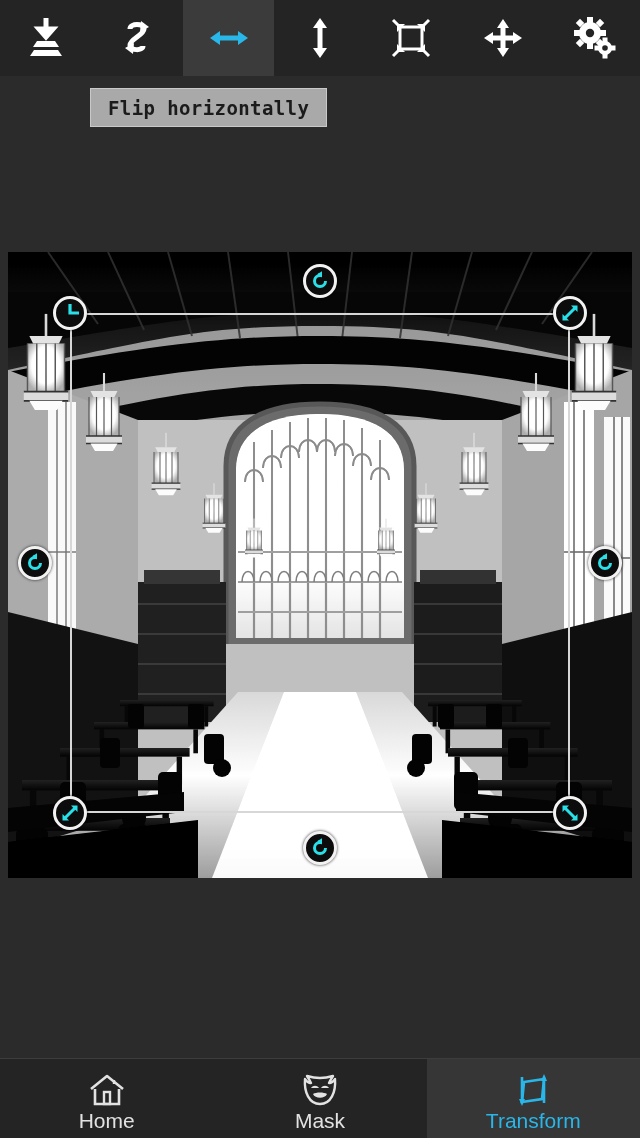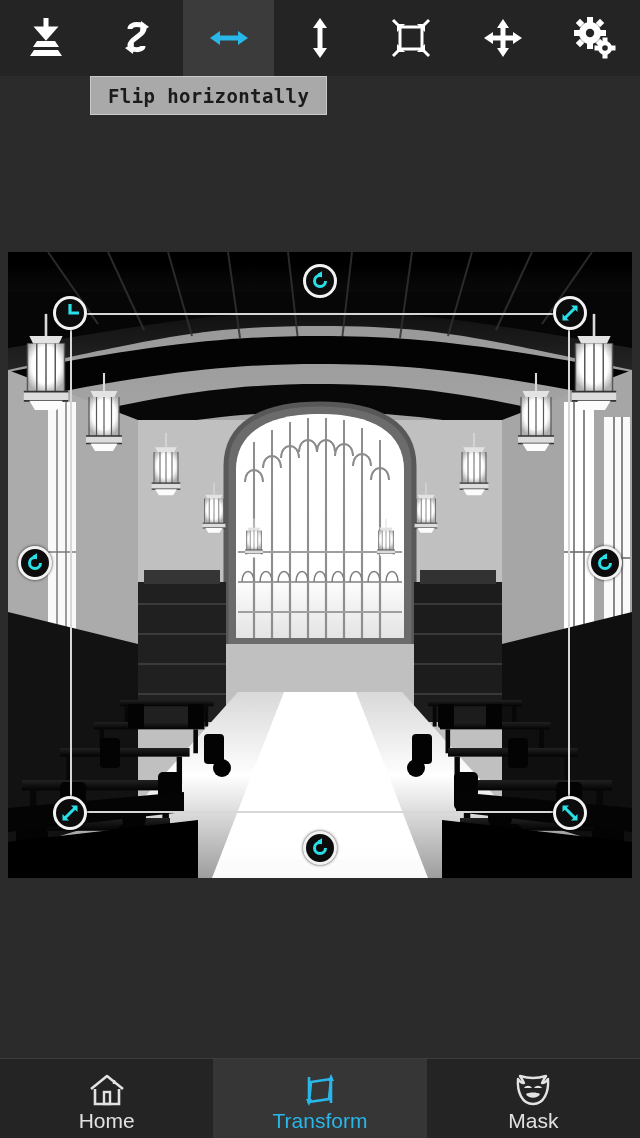--- a/index.html
+++ b/index.html
@@ -41,21 +41,21 @@
   }
   .tool.active {
     background: #3b3b3b;
   }
   .tool svg { display: block; }
 
   
   #tooltip {
     position: absolute;
     left: 90px;
-    top: 76px;
+    top: 88px;
     height: 39px;
     background: #a9a9a9;
     border: 1px solid #c9c9c9;
     box-sizing: border-box;
     display: flex;
     align-items: center;
     justify-content: center;
     padding: 0 17px;
     z-index: 40;
   }
@@ -579,41 +579,41 @@
         <svg width="40" height="40" viewBox="0 0 40 40">
           <path d="M4 19 L20 6 L36 19" fill="none" stroke="#e2e2e2" stroke-width="2.6" stroke-linejoin="round"></path>
           <path d="M8 19 L8 34 L32 34 L32 19" fill="none" stroke="#e2e2e2" stroke-width="2.6"></path>
           <rect x="17" y="22" width="6" height="12" fill="none" stroke="#e2e2e2" stroke-width="2.4"></rect>
           <line x1="27" y1="10" x2="27" y2="14" stroke="#e2e2e2" stroke-width="2.4"></line>
         </svg>
       </span>
       <span class="nav-label">Home</span>
     </div>
 
+    <div class="navitem">
+      <span class="nav-icon">
+        <svg width="40" height="40" viewBox="0 0 40 40">
+          <path d="M5 9 C5 9 9 14 11 13 C9 9 7 6 7 6 C7 6 14 8 20 8 C26 8 33 6 33 6 C33 6 31 9 29 13 C31 14 35 9 35 9 C36 22 31 34 20 34 C9 34 4 22 5 9 Z" fill="none" stroke="#e2e2e2" stroke-width="2.4" stroke-linejoin="round"></path>
+          <path d="M11 18 C13 15 17 15 19 18 Z" fill="#e2e2e2"></path>
+          <path d="M21 18 C23 15 27 15 29 18 Z" fill="#e2e2e2"></path>
+          <path d="M13 24 C16 22 24 22 27 24 C25 29 15 29 13 24 Z" fill="#e2e2e2"></path>
+        </svg>
+      </span>
+      <span class="nav-label">Mask</span>
+    </div>
+
     <div class="navitem active">
       <span class="nav-icon">
         <svg width="40" height="40" viewBox="0 0 40 40">
           <path d="M11 12 L31 9 L29 29 L9 32 Z" fill="none" stroke="#29b6e8" stroke-width="2.6"></path>
           <line x1="9" y1="7" x2="9" y2="33" stroke="#29b6e8" stroke-width="2.6"></line>
           <path d="M9 36 L6 29 L12 29 Z" fill="#29b6e8"></path>
           <line x1="31" y1="33" x2="31" y2="9" stroke="#29b6e8" stroke-width="2.6"></line>
           <path d="M31 4 L28 11 L34 11 Z" fill="#29b6e8"></path>
         </svg>
       </span>
       <span class="nav-label">Transform</span>
     </div>
 
-    <div class="navitem">
-      <span class="nav-icon">
-        <svg width="40" height="40" viewBox="0 0 40 40">
-          <path d="M5 9 C5 9 9 14 11 13 C9 9 7 6 7 6 C7 6 14 8 20 8 C26 8 33 6 33 6 C33 6 31 9 29 13 C31 14 35 9 35 9 C36 22 31 34 20 34 C9 34 4 22 5 9 Z" fill="none" stroke="#e2e2e2" stroke-width="2.4" stroke-linejoin="round"></path>
-          <path d="M11 18 C13 15 17 15 19 18 Z" fill="#e2e2e2"></path>
-          <path d="M21 18 C23 15 27 15 29 18 Z" fill="#e2e2e2"></path>
-          <path d="M13 24 C16 22 24 22 27 24 C25 29 15 29 13 24 Z" fill="#e2e2e2"></path>
-        </svg>
-      </span>
-      <span class="nav-label">Mask</span>
-    </div>
-
 
   </div>
 
 </div>
 
 </body></html>

